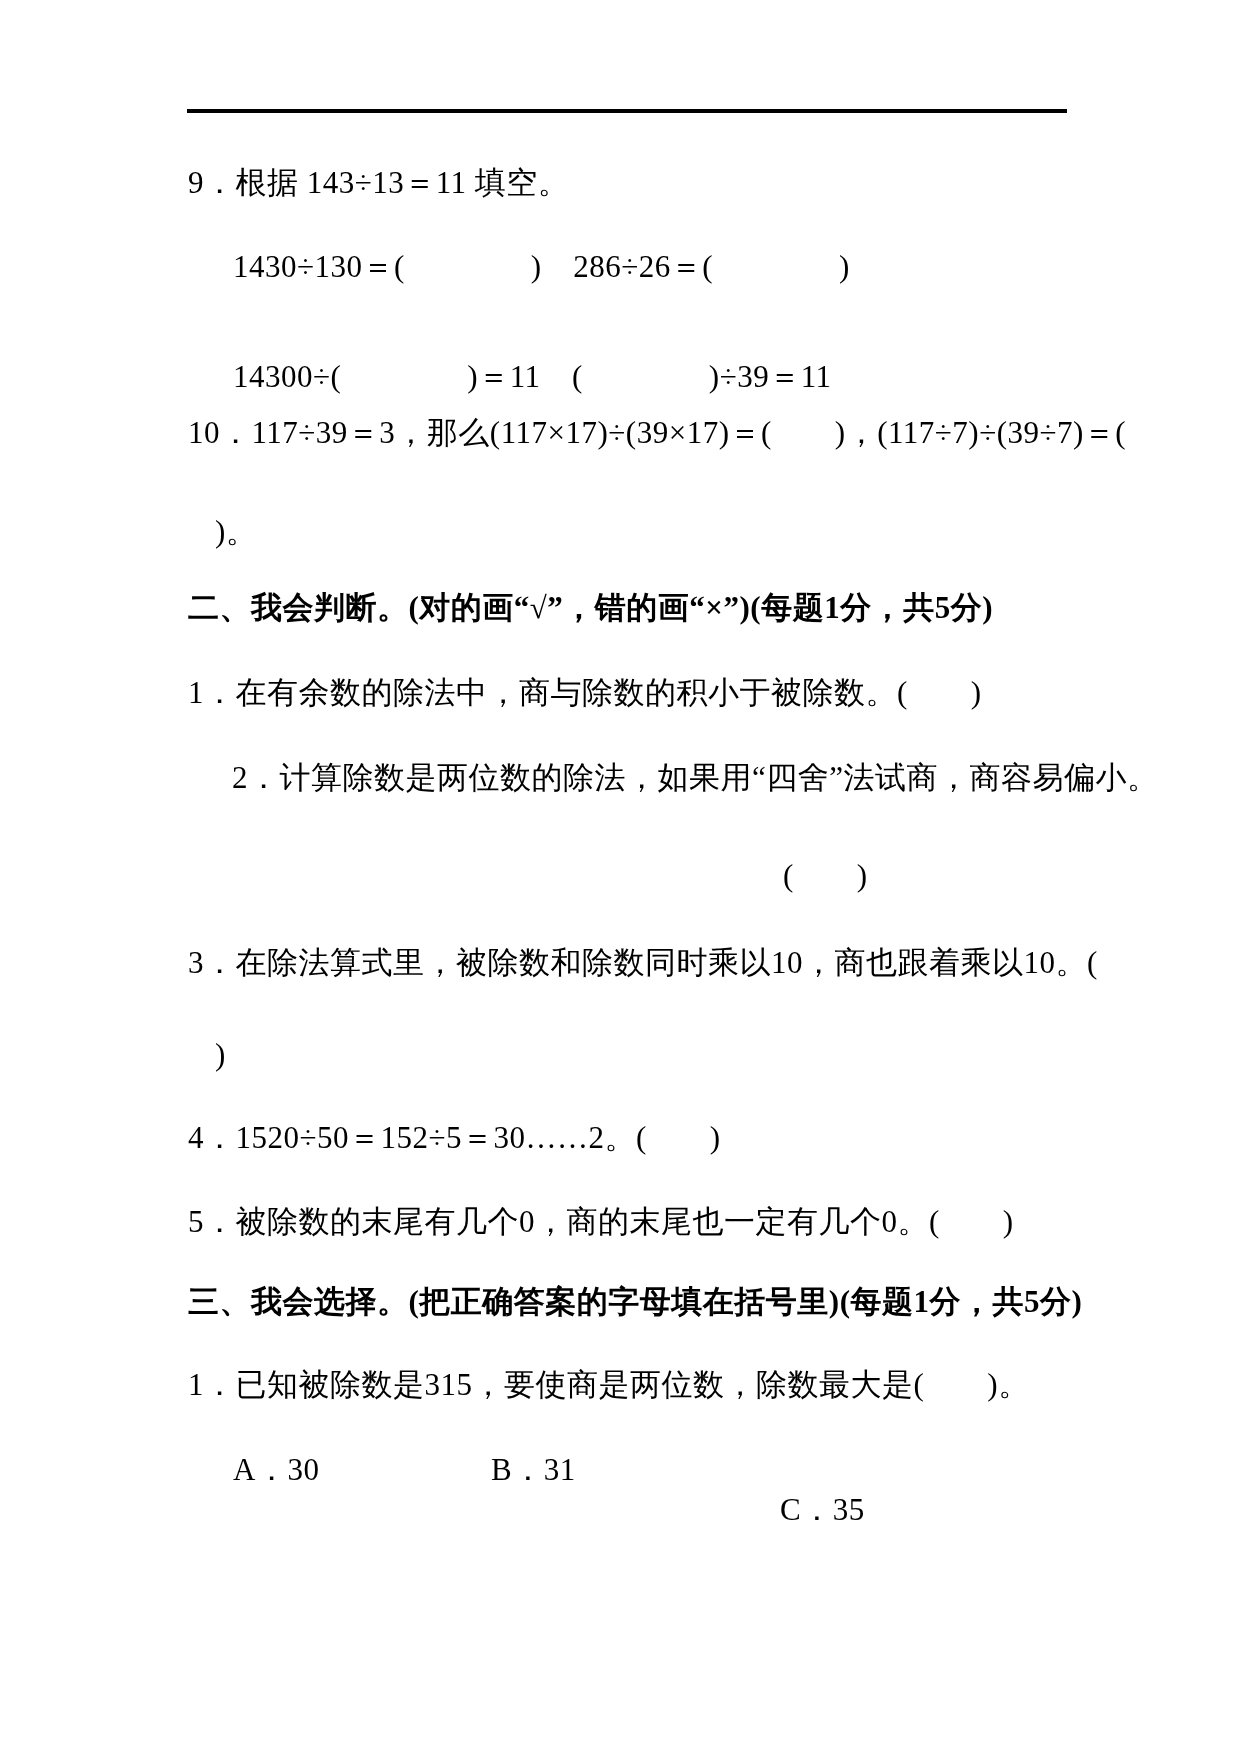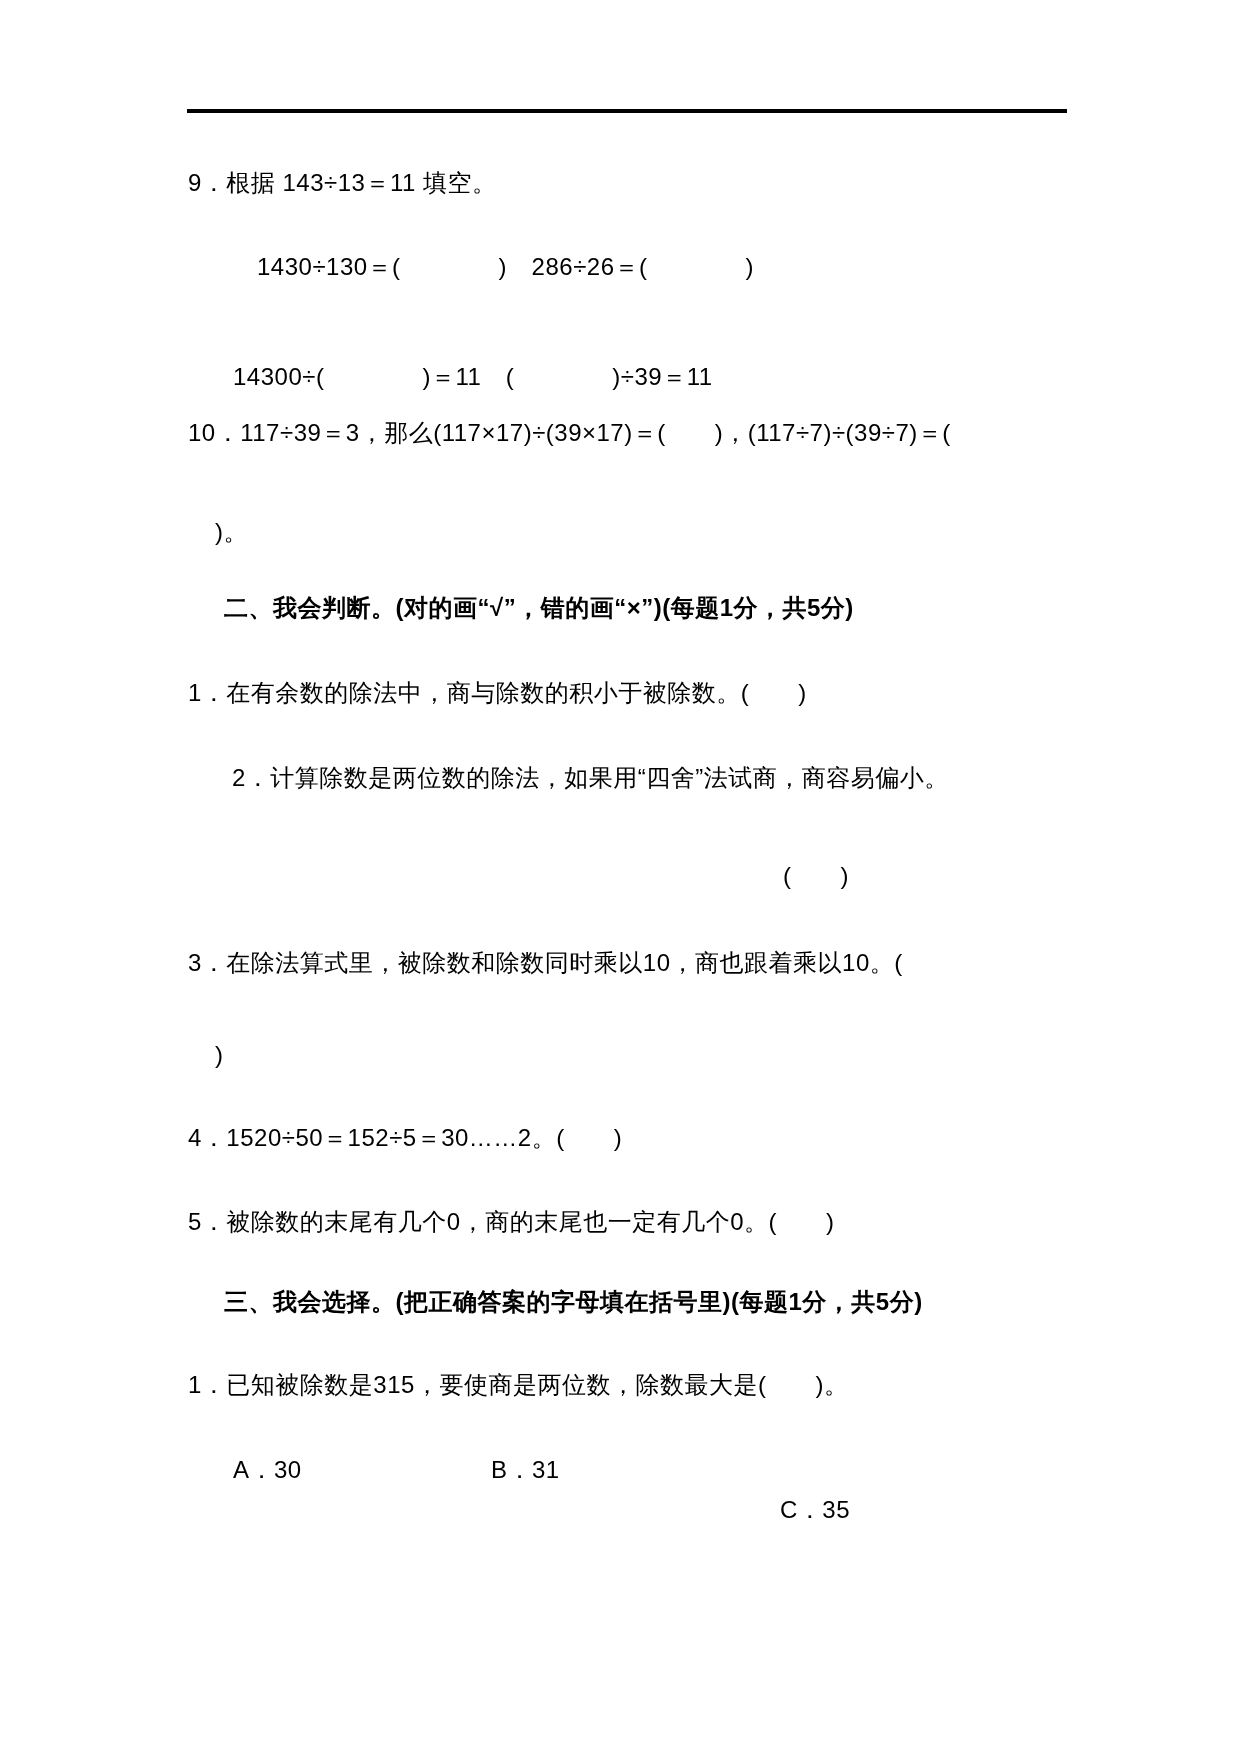--- a/index.html
+++ b/index.html
@@ -6,45 +6,44 @@
     margin: 0;
     padding: 0;
     background: #ffffff;
   }
   .page {
     position: relative;
     width: 1241px;
     height: 1754px;
     background: #ffffff;
     color: #000000;
-    font-family: Liberation Sans, sans-serif;
-    font-size: 24px;
+    font-family: Liberation Serif, serif;
+    font-size: 31px;
     overflow: hidden;
   }
   .divider {
     position: absolute;
     left: 187px;
     top: 109px;
     width: 880px;
     height: 4px;
     background: #000000;
   }
   .line {
     position: absolute;
     white-space: nowrap;
     line-height: 44px;
     letter-spacing: 0.5px;
   }
   .heading {
     font-weight: 700;
-    margin-left: 36px;
   }
   
   .q9-label   { left: 188px; top: 161px; }
-  .q9-fill1   { left: 233px; top: 245px; margin-left: 24px; }
+  .q9-fill1   { left: 233px; top: 245px; }
   .q9-fill2   { left: 233px; top: 326px; margin-top: 29px; }
   
   .q10-line1  { left: 188px; top: 411px; }
   .q10-line2  { left: 215px; top: 510px; }
   
   .s2-heading { left: 188px; top: 586px; }
   .s2-q1      { left: 188px; top: 671px; }
   .s2-q2-l1   { left: 188px; top: 756px; margin-left: 44px; }
   .s2-q2-l2   { left: 783px; top: 854px; }
   .s2-q3-l1   { left: 188px; top: 941px; text-align: right; }

